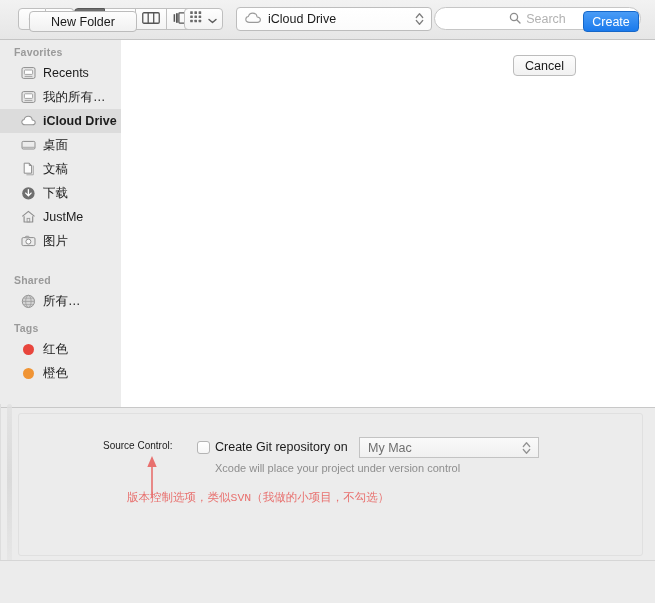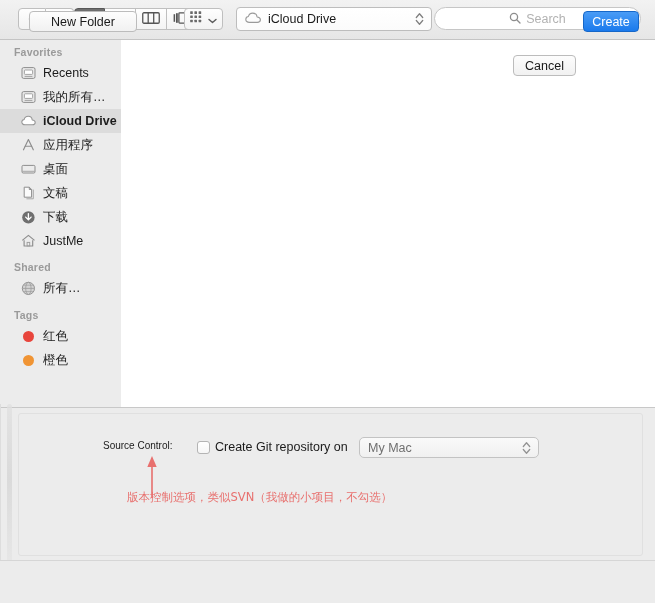--- a/index.html
+++ b/index.html
@@ -240,21 +240,21 @@
     font-size: 12.5px;
     color: #1a1a1a;
     white-space: nowrap;
   }
   #sc-popup {
     position: absolute;
     left: 359px; top: 437px;
     width: 180px; height: 21px;
     background: linear-gradient(to bottom, #fafafa, #f0f0f0);
     border: 1px solid #c3c3c3;
-    border-radius: 5px;
+    border-radius: 0;
     box-sizing: border-box;
     display: flex;
     align-items: center;
     padding-left: 8px;
   }
   #sc-popup .pop-text {
     font-size: 12.5px;
     color: #6f6f6f;
   }
   #sc-help {
@@ -493,29 +493,20 @@
 
     <div class="sb-item selected">
       <span class="sb-icon">
         <svg width="16" height="12" viewBox="0 0 16 12">
           <path d="M4,9.8 C2.1,9.8 0.8,8.6 0.8,7.1 C0.8,5.7 1.8,4.6 3.2,4.4 C3.6,2.6 5.2,1.3 7.2,1.3 C9.3,1.3 11,2.9 11.2,4.9 C12.9,5 14.2,6.1 14.2,7.5 C14.2,8.8 13,9.8 11.4,9.8 Z" fill="#ffffff" stroke="#969696" stroke-width="1.05" stroke-linejoin="round"></path>
         </svg>
       </span>
       <span class="sb-label">iCloud Drive</span>
     </div>
 
-    <div class="sb-item">
-      <span class="sb-icon">
-        <svg width="15" height="14" viewBox="0 0 15 14">
-          <path d="M7.4,1.6 L12.3,11.8 M7.4,1.6 L2.5,11.8" fill="none" stroke="#8d8d8d" stroke-width="1.15" stroke-linecap="round"></path>
-          <line x1="4.2" y1="8.2" x2="10.6" y2="8.2" stroke="#8d8d8d" stroke-width="1.15" stroke-linecap="round"></line>
-        </svg>
-      </span>
-      <span class="sb-label">应用程序</span>
-    </div>
 
     <div class="sb-item">
       <span class="sb-icon">
         <svg width="15" height="13" viewBox="0 0 15 13">
           <rect x="1" y="2.4" width="13" height="7.6" rx="1.2" fill="#ececec" stroke="#8d8d8d" stroke-width="1"></rect>
           <line x1="1.2" y1="8.3" x2="13.8" y2="8.3" stroke="#9e9e9e" stroke-width="0.9"></line>
         </svg>
       </span>
       <span class="sb-label">桌面</span>
     </div>
@@ -545,22 +536,32 @@
       <span class="sb-icon">
         <svg width="15" height="14" viewBox="0 0 15 14">
           <path d="M1.3,6.4 L7.4,1.4 L13.5,6.4" fill="none" stroke="#8d8d8d" stroke-width="1.15" stroke-linejoin="round"></path>
           <path d="M3.1,6.2 L3.1,12 L11.7,12 L11.7,6.2" fill="none" stroke="#8d8d8d" stroke-width="1.15" stroke-linejoin="round"></path>
           <rect x="6.1" y="8.4" width="2.6" height="3.6" fill="none" stroke="#9e9e9e" stroke-width="0.95"></rect>
         </svg>
       </span>
       <span class="sb-label">JustMe</span>
     </div>
 
-
-    <div class="sb-header" style="margin-top:8px;">Shared</div>
+    <div class="sb-item">
+      <span class="sb-icon">
+        <svg width="15" height="13" viewBox="0 0 15 13">
+          <rect x="1" y="2.6" width="13" height="8" rx="1.3" fill="#ececec" stroke="#8d8d8d" stroke-width="1"></rect>
+          <circle cx="7.4" cy="6.6" r="2.5" fill="#fbfbfb" stroke="#8d8d8d" stroke-width="1"></circle>
+          <rect x="4.5" y="1.3" width="3.4" height="1.5" rx="0.5" fill="#ececec" stroke="#8d8d8d" stroke-width="0.9"></rect>
+        </svg>
+      </span>
+      <span class="sb-label">图片</span>
+    </div>
+
+    <div class="sb-header" style="margin-top:21px;">Shared</div>
 
     <div class="sb-item">
       <span class="sb-icon">
         <svg width="15" height="15" viewBox="0 0 15 15">
           <circle cx="7.4" cy="7.4" r="6.1" fill="#d4d4d4" stroke="#949494" stroke-width="1"></circle>
           <ellipse cx="7.4" cy="7.4" rx="2.7" ry="6.1" fill="none" stroke="#9e9e9e" stroke-width="0.85"></ellipse>
           <line x1="1.4" y1="7.4" x2="13.5" y2="7.4" stroke="#9e9e9e" stroke-width="0.85"></line>
           <line x1="2.6" y1="4.2" x2="12.3" y2="4.2" stroke="#9e9e9e" stroke-width="0.7"></line>
           <line x1="2.6" y1="10.6" x2="12.3" y2="10.6" stroke="#9e9e9e" stroke-width="0.7"></line>
         </svg>
@@ -601,27 +602,28 @@
   <div id="sc-popup">
     <span class="pop-text">My Mac</span>
     <span class="stepper">
       <svg width="9" height="15" viewBox="0 0 9 15">
         <polyline points="1.3,6 4.5,2.3 7.7,6" fill="none" stroke="#949494" stroke-width="1.3" stroke-linecap="round" stroke-linejoin="round"></polyline>
         <polyline points="1.3,9 4.5,12.7 7.7,9" fill="none" stroke="#949494" stroke-width="1.3" stroke-linecap="round" stroke-linejoin="round"></polyline>
       </svg>
     </span>
   </div>
 
+  <div id="sc-help">Xcode will place your project under version control</div>
 
   <div id="annot-arrow">
     <svg width="24" height="44" viewBox="0 0 24 44">
       <line x1="12" y1="43" x2="12" y2="5" stroke="#e8706e" stroke-width="1.6"></line>
       <polygon points="12,1 7.3,12 16.7,12" fill="#e8706e"></polygon>
     </svg>
   </div>
-  <div id="annot-text" style="color: rgb(232, 112, 110);">版本控制选项，类似SVN（我做的小项目，不勾选）</div>
+  <div id="annot-text" style="color: rgb(232, 112, 110); font-family: Liberation Mono, monospace;">版本控制选项，类似SVN（我做的小项目，不勾选）</div>
 
   <div id="bottom-bar"></div>
   <div class="btn" id="btn-new-folder">New Folder</div>
   <div class="btn" id="btn-cancel">Cancel</div>
   <div class="btn" id="btn-create">Create</div>
 
 </div>
 
 </body></html>

